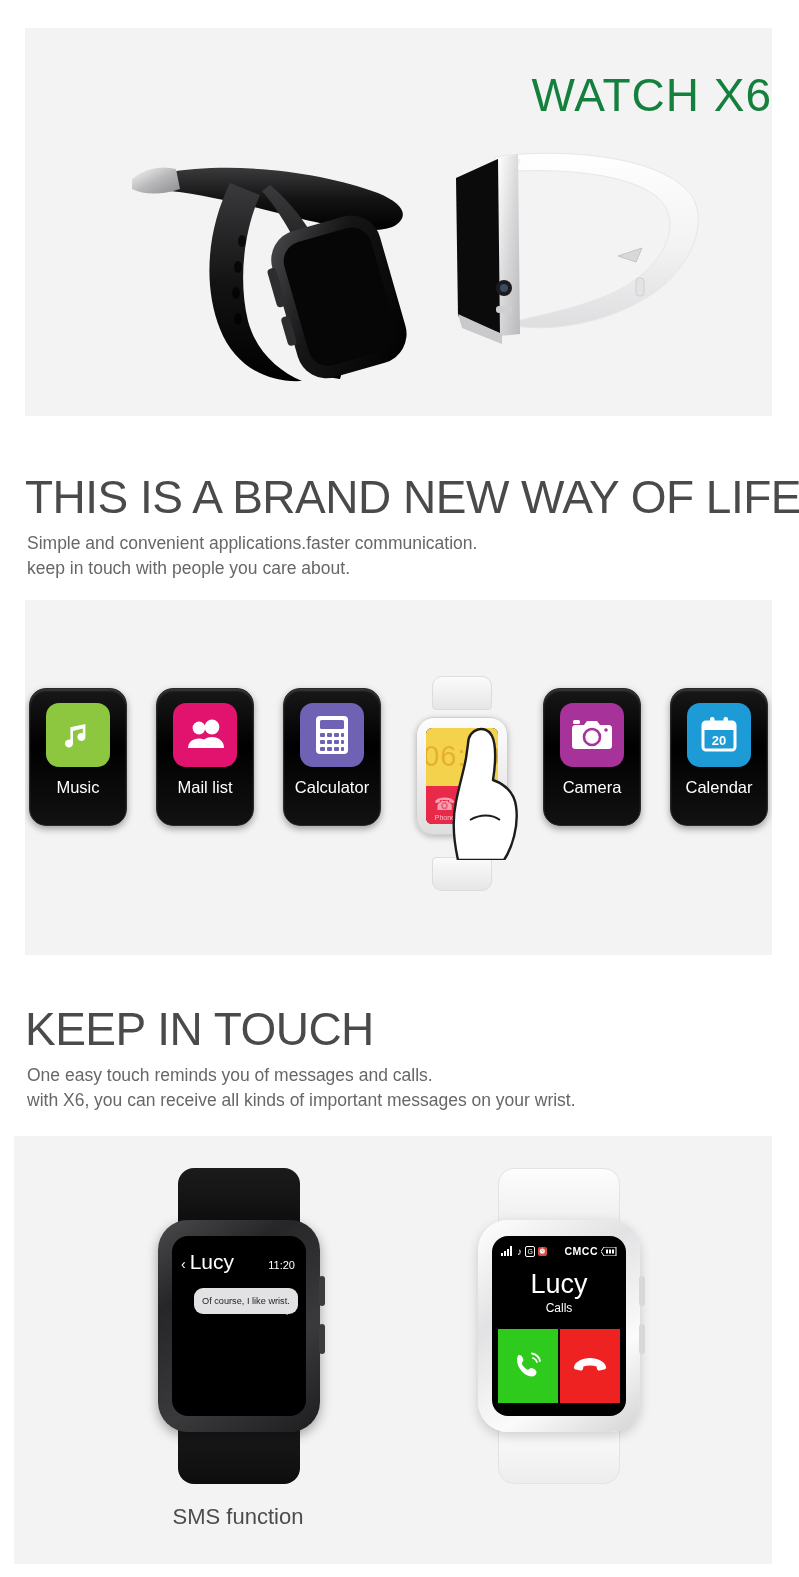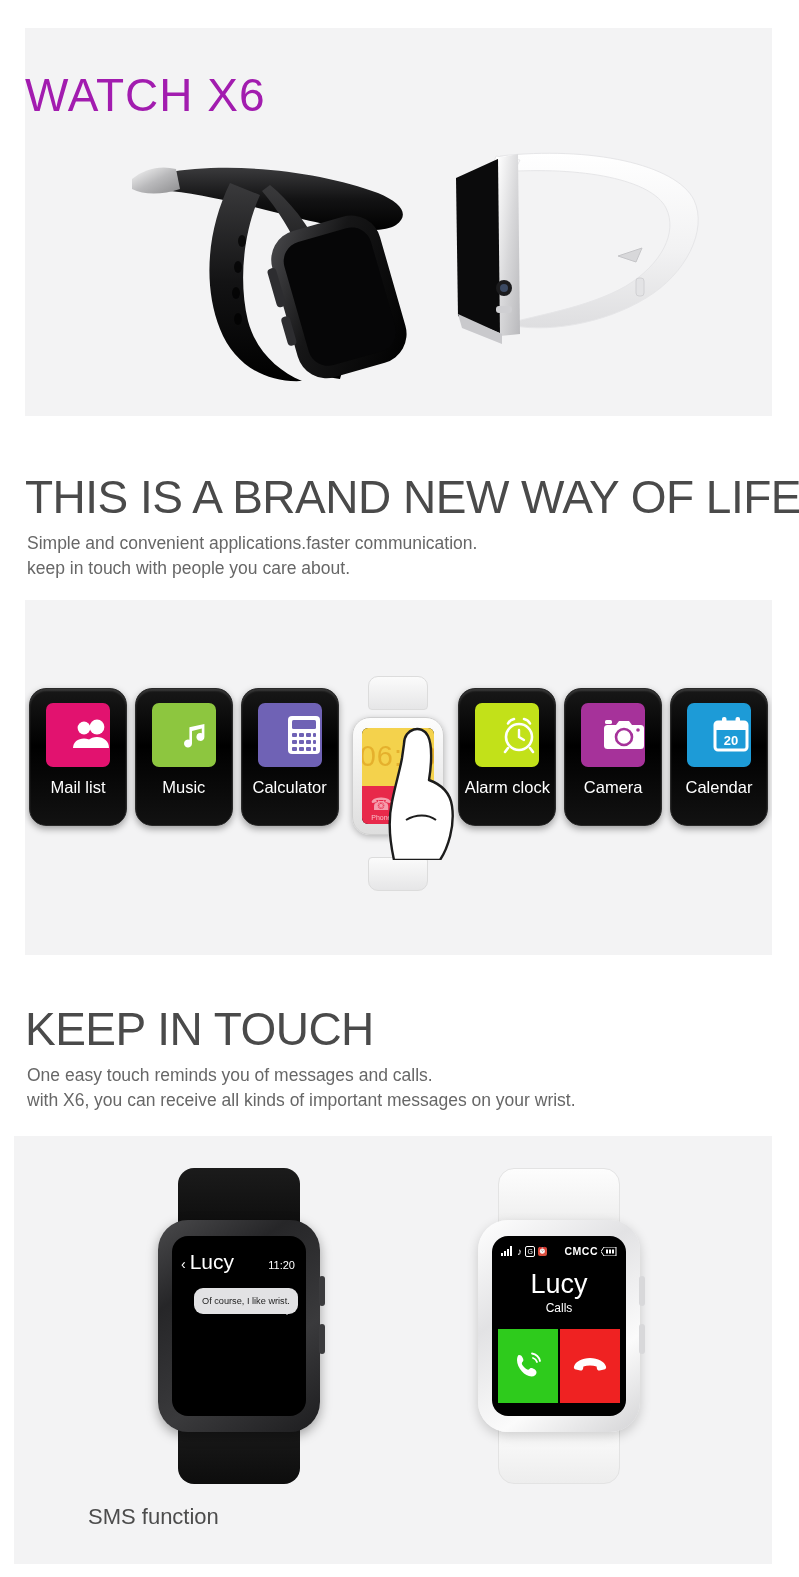--- a/index.html
+++ b/index.html
@@ -17,24 +17,24 @@
     position: absolute;
     background: #f3f3f4;
     overflow: hidden;
   }
 
   
   #hero-panel { left: 25px; top: 28px; width: 747px; height: 388px; }
 
   .hero-title {
     position: absolute; left: 0; top: 40px; width: 100%;
-    text-align: left;
+    text-align: right;
     font-size: 46px;
     letter-spacing: 1px;
-    color: #a21caf;
+    color: #15803d;
     font-weight: 400;
     font-family: "Liberation Sans", sans-serif;
   }
 
   
   #watch-black-photo {
     position: absolute; left: 85px; top: 105px; width: 320px; height: 265px;
   }
   #watch-white-photo {
     position: absolute; left: 415px; top: 110px; width: 290px; height: 230px;
@@ -76,22 +76,22 @@
     width: 98px; height: 138px;
     background: linear-gradient(#181818 0%, #000 42%, #121212 100%);
     border-radius: 17px;
     border: 1px solid #2a2a2a;
     box-shadow: 0 3px 7px rgba(0,0,0,.35), inset 0 2px 2px rgba(255,255,255,.14);
     display: flex; flex-direction: column; align-items: center;
     padding-top: 14px;
     position: relative;
   }
   .app-glyph {
-    width: 64px; height: 64px; border-radius: 7px;
-    display: flex; align-items: center; justify-content: flex-end;
+    width: 64px; height: 64px; border-radius: 13px;
+    display: flex; align-items: center; justify-content: center;
     position: relative;
   }
   .app-label {
     margin-top: 11px;
     color: #fff; font-size: 16.5px; white-space: nowrap;
     font-family: "Liberation Sans", sans-serif;
   }
 
   
   .watch-tile {
@@ -238,21 +238,21 @@
     display:flex; margin-top: 14px; height: 74px; gap: 2px;
     padding: 0 6px;
   }
   .call-btn {
     flex:1; display:flex; align-items:center; justify-content:center;
   }
   .call-btn.accept { background: #2ecb1c; }
   .call-btn.decline{ background: #ef2222; }
 
   .caption {
-    position: absolute; width: 300px; 
+    position: absolute; width: 300px; text-align: center;
     font-size: 22px; color: #4c4c4c;
     top: 368px;
   }
   #cap-sms  { left: 74px; }
   #cap-call { left: 396px; }
 </style>
 </head>
 <body>
 
 <div class="page">
@@ -333,38 +333,38 @@
   <div class="section-head" id="head-brand">THIS IS A BRAND NEW WAY OF LIFE</div>
   <div class="section-sub" id="sub-brand">
     <div>Simple and convenient applications.faster communication.</div>
     <div>keep in touch with people you care about.</div>
   </div>
 
   <div class="panel" id="apps-panel">
     <div class="app-row">
 
       <div class="app-tile">
+        <div class="app-glyph" style="background:#8dc63f">
+          <svg width="38" height="38" viewBox="0 0 38 38">
+            <path d="M14 27.5a4 4 0 1 1-2.6-3.75V11.2l15-3.2v12.9a4 4 0 1 1-2.6-3.75V12.6L14 14.9z" fill="#fff"></path>
+          </svg>
+        </div>
+        <div class="app-label">Music</div>
+      </div>
+
+      <div class="app-tile">
         <div class="app-glyph" style="background:#e2126f">
           <svg width="40" height="36" viewBox="0 0 40 36">
             <circle cx="14" cy="11" r="6.4" fill="#fff"></circle>
             <path d="M3 31c0-6.1 4.9-9.6 11-9.6S25 24.9 25 31z" fill="#fff"></path>
             <circle cx="27" cy="10" r="7.4" fill="#fff"></circle>
             <path d="M15 31c0-7 5.4-11 12-11s12 4 12 11z" fill="#fff"></path>
           </svg>
         </div>
         <div class="app-label">Mail list</div>
-      </div>
-
-      <div class="app-tile">
-        <div class="app-glyph" style="background:#8dc63f">
-          <svg width="38" height="38" viewBox="0 0 38 38">
-            <path d="M14 27.5a4 4 0 1 1-2.6-3.75V11.2l15-3.2v12.9a4 4 0 1 1-2.6-3.75V12.6L14 14.9z" fill="#fff"></path>
-          </svg>
-        </div>
-        <div class="app-label">Music</div>
       </div>
 
       <div class="app-tile">
         <div class="app-glyph" style="background:#6f62b5">
           <svg width="36" height="40" viewBox="0 0 36 40">
             <rect x="2" y="1" width="32" height="38" rx="4" fill="#fff"></rect>
             <rect x="6" y="5" width="24" height="9" rx="1.5" fill="#6f62b5"></rect>
             <g fill="#6f62b5">
               <rect x="6" y="18" width="5" height="4" rx="1"></rect>
                 <rect x="13" y="18" width="5" height="4" rx="1"></rect>
@@ -400,32 +400,20 @@
               <div class="wt-green"></div>
             </div>
           </div>
         </div>
         <svg class="finger" viewBox="0 0 74 150">
           <path d="M20 34 C20 18 38 14 44 26 C49 36 47 58 45 70 C56 74 66 82 68 96 C71 116 64 138 56 150 L10 150 C6 132 4 110 8 92 C11 76 16 60 18 48 Z" fill="#ffffff" stroke="#1c1c1c" stroke-width="2.4" stroke-linejoin="round"></path>
           <path d="M22 110 C32 104 44 104 52 110" fill="none" stroke="#1c1c1c" stroke-width="2"></path>
         </svg>
       </div>
 
-      <div class="app-tile">
-        <div class="app-glyph" style="background:#c2e119">
-          <svg width="40" height="40" viewBox="0 0 40 40">
-            <circle cx="20" cy="22" r="13" fill="none" stroke="#fff" stroke-width="2.6"></circle>
-            <path d="M20 15v7l5 3" fill="none" stroke="#fff" stroke-width="2.4" stroke-linecap="round"></path>
-            <path d="M9 8.5 A9 9 0 0 1 15 4" fill="none" stroke="#fff" stroke-width="2.6" stroke-linecap="round"></path>
-            <path d="M31 8.5 A9 9 0 0 0 25 4" fill="none" stroke="#fff" stroke-width="2.6" stroke-linecap="round"></path>
-            <path d="M9 33l-3 4M31 33l3 4" stroke="#fff" stroke-width="2.6" stroke-linecap="round"></path>
-          </svg>
-        </div>
-        <div class="app-label">Alarm clock</div>
-      </div>
 
       <div class="app-tile">
         <div class="app-glyph" style="background:#a6329a">
           <svg width="42" height="34" viewBox="0 0 42 34">
             <rect x="1" y="7" width="40" height="24" rx="3.5" fill="#fff"></rect>
             <path d="M13 7l3-4h10l3 4z" fill="#fff"></path>
             <circle cx="21" cy="19" r="8" fill="none" stroke="#a6329a" stroke-width="2.6"></circle>
             <rect x="2" y="2" width="7" height="4" rx="1.6" fill="#fff"></rect>
             <circle cx="35" cy="12" r="1.8" fill="#a6329a"></circle>
           </svg>

